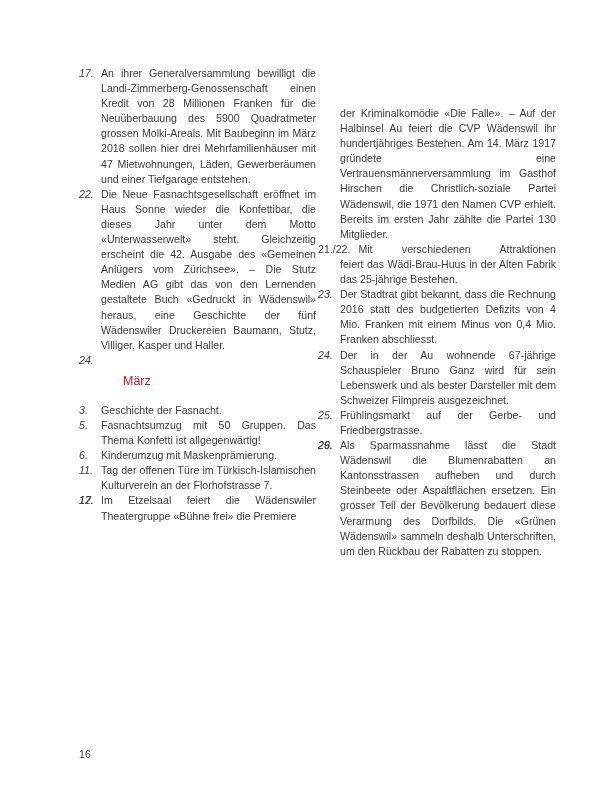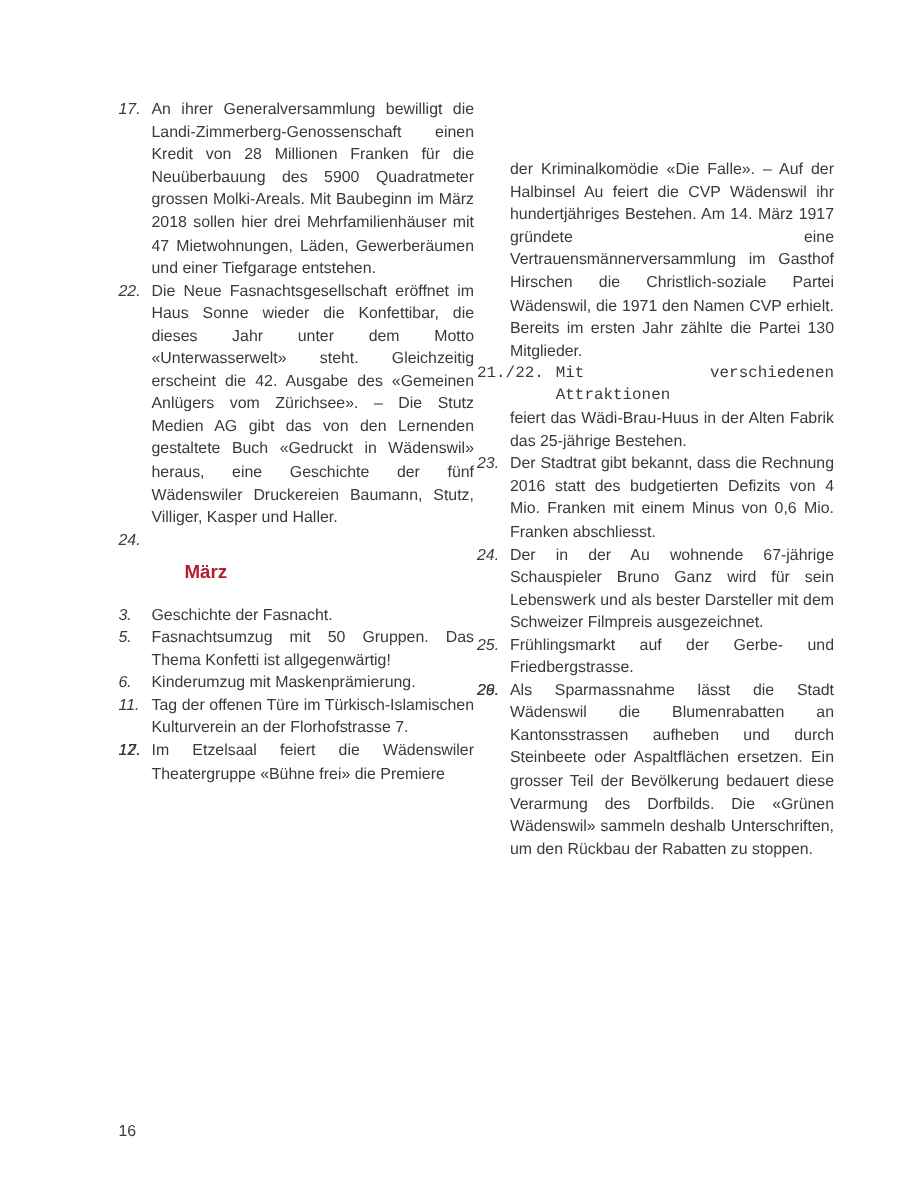--- a/index.html
+++ b/index.html
@@ -5,21 +5,21 @@
   html, body { margin: 0; padding: 0; background: #ffffff; }
   body { width: 600px; height: 800px; position: relative; overflow: hidden;
          font-family: "Liberation Sans", sans-serif; color: #3a3a3a; }
   .col { position: absolute; top: 66px; width: 237px; font-size: 10.6px; line-height: 15.1px; }
   .col.left { left: 79px; }
   .col.right { left: 318px; width: 238px; margin-top: 40px; }
   .entry { position: relative; padding-left: 22px; text-align: justify; hyphens: manual; }
   .entry .num { position: absolute; left: 0; top: 0; font-style: italic; }
   .entry.wide { padding-left: 0; text-indent: 0; }
   .entry.wide .rest { display: block; padding-left: 22px; }
-  .heading { color: #b5202e; font-weight: bold; font-size: 12.5px; margin: 21px 0 14px 0; padding-left: 44px; }
+  .heading { color: #b5202e; font-weight: normal; font-size: 12.5px; margin: 21px 0 14px 0; padding-left: 44px; }
   .page-number { position: absolute; left: 79px; top: 748px; font-size: 10.6px; color: #3a3a3a; }
 </style>
 </head>
 <body>
 
 <div class="col left">
   <div class="entry"><span class="num">17.</span><span>An ihrer Generalversammlung bewilligt die Landi-Zimmerberg-Genossenschaft einen Kredit von 28 Millionen Franken für die Neuüberbauung des 5900 Quadratmeter grossen Molki-Areals. Mit Baubeginn im März 2018 sollen hier drei Mehrfamilienhäuser mit 47 Mietwohnungen, Läden, Gewerberäumen und einer Tiefgarage entstehen.</span></div>
   <div class="entry"><span class="num">22.</span><span>Die Neue Fasnachtsgesellschaft eröffnet im Haus Sonne wieder die Konfettibar, die dieses Jahr unter dem Motto «Unterwasserwelt» steht. Gleichzeitig erscheint die 42. Ausgabe des «Gemeinen Anlügers vom Zürichsee». – Die Stutz Medien AG gibt das von den Lernenden gestaltete Buch «Gedruckt in Wädenswil» heraus, eine Geschichte der fünf Wädenswiler Druckereien Baumann, Stutz, Villiger, Kasper und Haller.</span></div>
   <div class="entry"><span class="num">24.</span></div>
 
@@ -29,26 +29,26 @@
   <div class="entry"><span class="num">5.</span><span>Fasnachtsumzug mit 50 Gruppen. Das Thema Konfetti ist allgegenwärtig!</span></div>
   <div class="entry"><span class="num">6.</span><span>Kinderumzug mit Maskenprämierung.</span></div>
   <div class="entry"><span class="num">11.</span><span>Tag der offenen Türe im Türkisch-Islamischen Kulturverein an der Florhofstrasse 7.</span></div>
   <div class="entry"><span class="num">12.</span></div>
   <div class="entry"><span class="num">17.</span><span>Im Etzelsaal feiert die Wädenswiler Theatergruppe «Bühne frei» die Premiere</span></div>
 </div>
 
 <div class="col right">
   <div class="entry"><span>der Kriminalkomödie «Die Falle». – Auf der Halbinsel Au feiert die CVP Wädenswil ihr hundertjähriges Bestehen. Am 14. März 1917 gründete eine Vertrauensmännerversammlung im Gasthof Hirschen die Christlich-soziale Partei Wädenswil, die 1971 den Namen CVP erhielt. Bereits im ersten Jahr zählte die Partei 130 Mitglieder.</span></div>
   <div class="entry wide">
-    <div style="display:flex;justify-content:space-between;font-family:Liberation Mono, monospace;">
+    <div style="display:flex;justify-content:space-between;">
       <span>21./22.</span>
       <span style="flex:1;text-align:justify;text-align-last:justify;padding-left:8px;">Mit verschiedenen Attraktionen</span>
     </div>
     <span class="rest">feiert das Wädi-Brau-Huus in der Alten Fabrik das 25-jährige Bestehen.</span>
   </div>
-  <div class="entry"><span class="num">23.</span><span>Der Stadtrat gibt bekannt, dass die Rechnung 2016 statt des budgetierten Defizits von 4 Mio. Franken mit einem Minus von 0,6 Mio. Franken abschliesst.</span></div>
+  <div class="entry"><span class="num">23.</span><span>Der Stadtrat gibt bekannt, dass die Rechnung 2016 statt des budgetierten Defizits von 4 Mio. Franken mit einem Minus von 0,4 Mio. Franken abschliesst.</span></div>
   <div class="entry"><span class="num">24.</span><span>Der in der Au wohnende 67-jährige Schauspieler Bruno Ganz wird für sein Lebenswerk und als bester Darsteller mit dem Schweizer Filmpreis ausgezeichnet.</span></div>
   <div class="entry"><span class="num">25.</span><span>Frühlingsmarkt auf der Gerbe- und Friedbergstrasse.</span></div>
   <div class="entry"><span class="num">26.</span></div>
   <div class="entry"><span class="num">29.</span><span>Als Sparmassnahme lässt die Stadt Wädenswil die Blumenrabatten an Kantonsstrassen aufheben und durch Steinbeete oder Aspaltflächen ersetzen. Ein grosser Teil der Bevölkerung bedauert diese Verarmung des Dorfbilds. Die «Grünen Wädenswil» sammeln deshalb Unterschriften, um den Rückbau der Rabatten zu stoppen.</span></div>
 </div>
 
 <div class="page-number">16</div>
 
 </body></html>

